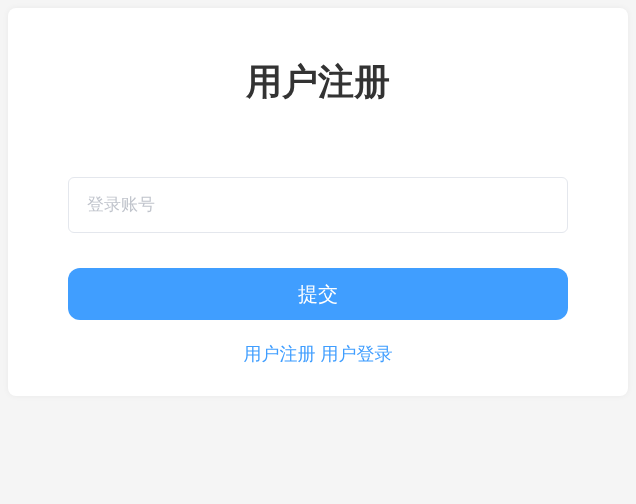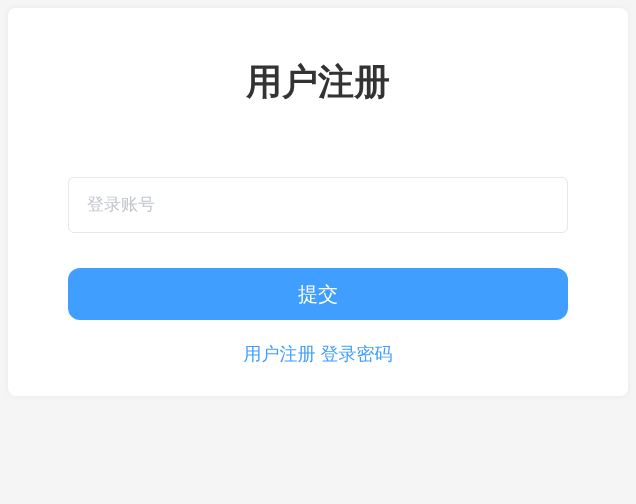--- a/index.html
+++ b/index.html
@@ -76,15 +76,15 @@
   <div class="form-group">
     <input type="text" class="input" placeholder="登录账号" style="">
   </div>
   
   
   <button class="submit-btn">提交</button>
   
   <div class="links">
     <a class="link">用户注册</a>
     <span> </span>
-    <a class="link">登录密码</a>
+    <a class="link">用户登录</a>
   </div>
 </div>
 
 </body></html>

